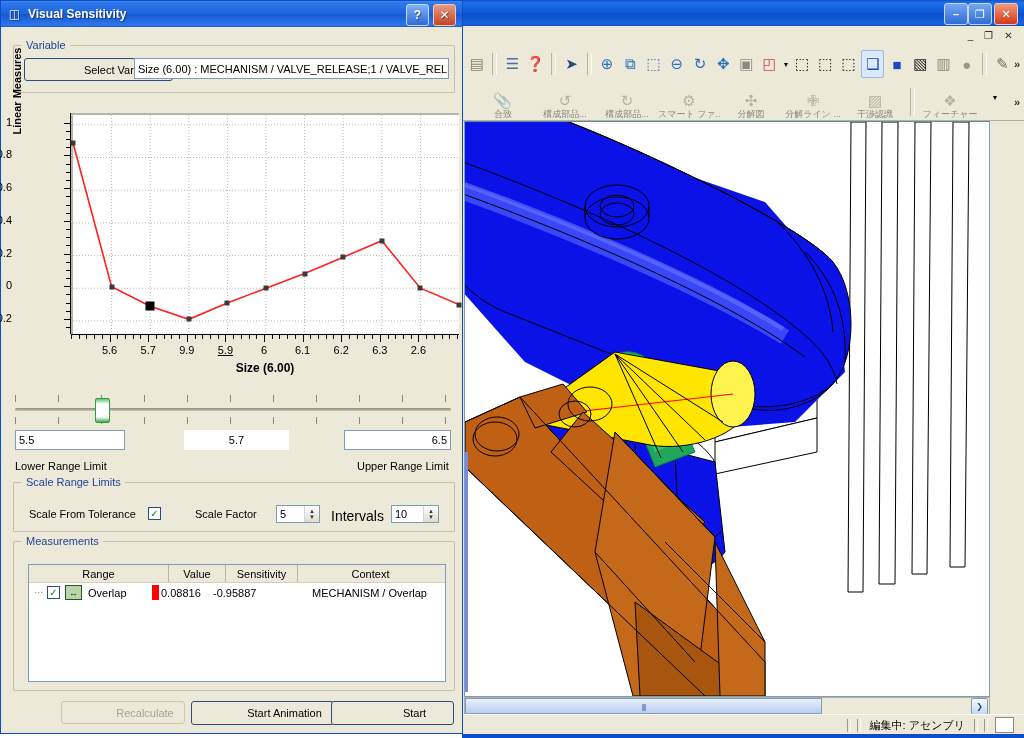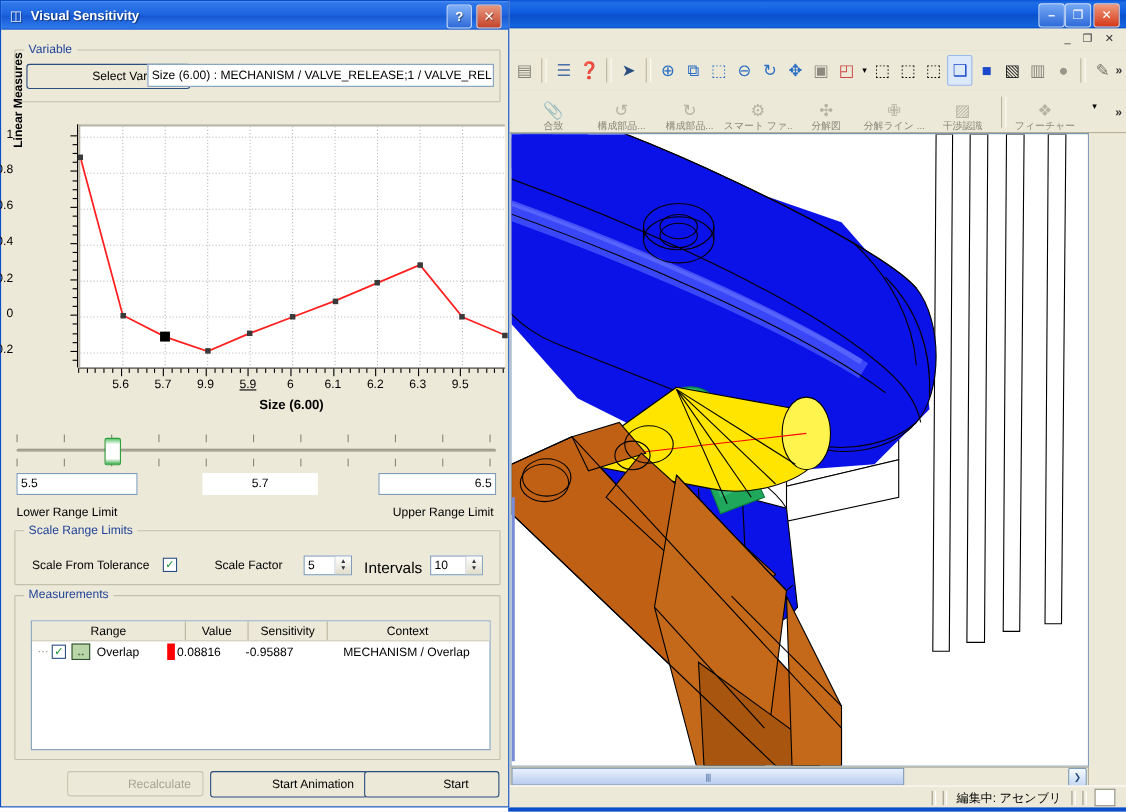--- a/index.html
+++ b/index.html
@@ -408,21 +408,21 @@
         <div class="xtick" style="left: 210.4px; text-decoration: underline;">5.9</div>
         <div class="xmajor" style="left: 249px;"></div>
         <div class="xtick" style="left: 249px;">6</div>
         <div class="xmajor" style="left: 287.6px;"></div>
         <div class="xtick" style="left: 287.6px;">6.1</div>
         <div class="xmajor" style="left: 326.2px;"></div>
         <div class="xtick" style="left: 326.2px;">6.2</div>
         <div class="xmajor" style="left: 364.8px;"></div>
         <div class="xtick" style="left: 364.8px;">6.3</div>
         <div class="xmajor" style="left: 403.4px;"></div>
-        <div class="xtick" style="left: 403.4px;">9.5</div>
+        <div class="xtick" style="left: 403.4px;">2.6</div>
         <div class="xminor" style="left: 56px;"></div>
         <div class="xminor" style="left: 63.72px;"></div>
         <div class="xminor" style="left: 71.44px;"></div>
         <div class="xminor" style="left: 79.16px;"></div>
         <div class="xminor" style="left: 86.88px;"></div>
         <div class="xminor" style="left: 102.32px;"></div>
         <div class="xminor" style="left: 110.04px;"></div>
         <div class="xminor" style="left: 117.76px;"></div>
         <div class="xminor" style="left: 125.48px;"></div>
         <div class="xminor" style="left: 140.92px;"></div>
@@ -524,21 +524,21 @@
         <div class="mh" style="width:145px;border-right:none">Context</div>
       </div>
       <div id="meas-row">
         <span style="width:16px;color:#9a9684;font-size:10px;text-align:center">⋯</span>
         <span class="cb">✓</span>
         <span style="width:15px;height:13px;border:1px solid #2f4f2f;background:#b9d6a8;margin-left:5px;
                      display:inline-flex;align-items:center;justify-content:center;font-size:9px;color:#1a3a1a">↔</span>
         <span style="margin-left:6px;width:64px">Overlap</span>
         <span id="status-swatch" style="width:7px;height:15px;background:#ff0000;margin-right:2px"></span>
         <span style="width:52px;text-align:left">0.08816</span>
-        <span style="width:64px;text-align:center">-0.95887</span>
+        <span style="width:64px;text-align:left">-0.95887</span>
         <span style="width:150px;text-align:right">MECHANISM / Overlap</span>
       </div>
     </div>
   </div>
 
   <div class="btn disabled" style="position:absolute;left:60px;top:700px;width:78px;height:21px">Recalculate</div>
   <div class="btn strong" style="position:absolute;left:190px;top:700px;width:97px;height:22px">Start Animation</div>
   <div class="btn strong" style="position:absolute;left:330px;top:700px;width:77px;height:22px">Start</div>
 </div>
 

